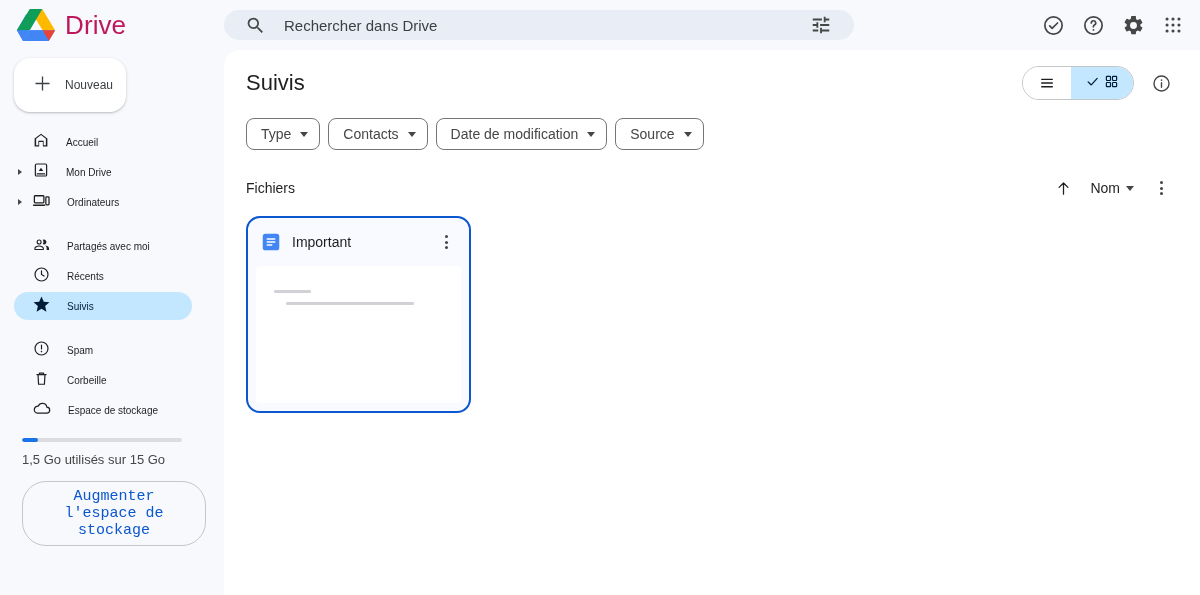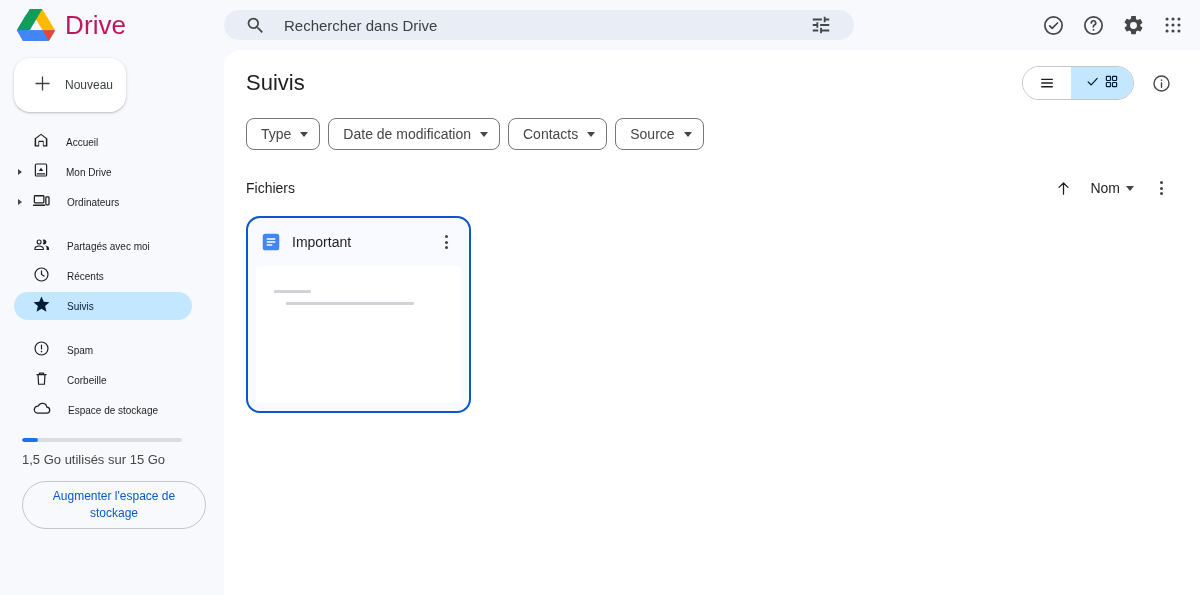--- a/index.html
+++ b/index.html
@@ -71,21 +71,21 @@
   }
   .nav-gap { height: 12px; }
 
   .storage { margin-top: 14px; padding: 0 22px; }
   .storage-bar { width: 160px; height: 4px; background: #dadce0; border-radius: 2px; overflow: hidden; }
   .storage-fill { height: 4px; background: #1a73e8; border-radius: 2px; }
   .storage-text { margin-top: 10px; font-size: 13px; color: #444746; }
   .upgrade-btn {
     margin-top: 14px; width: 184px; min-height: 44px; padding: 6px 12px;
     border: 1px solid #c4c7c5; border-radius: 24px; background: transparent;
-    color: #0b57d0; font-size: 12px; font-family: Liberation Sans, sans-serif;
+    color: #0b57d0; font-size: 15px; font-family: Liberation Mono, monospace;
     line-height: 17px; cursor: pointer;
   }
 
   
   .main {
     position: absolute; top: 50px; left: 224px; width: 976px; height: 545px;
     background: #fff; border-top-left-radius: 16px;
     padding: 0 18px 0 18px; overflow: hidden;
   }
   .main-head { display: flex; align-items: center; height: 66px; padding: 0 4px; }
@@ -369,25 +369,25 @@
         </button>
       </div>
     </div>
 
     <div class="chips">
       <button class="chip">
         <span>Type</span>
         <span class="chip-caret"></span>
       </button>
       <button class="chip">
+        <span>Contacts</span>
+        <span class="chip-caret"></span>
+      </button>
+      <button class="chip">
         <span>Date de modification</span>
-        <span class="chip-caret"></span>
-      </button>
-      <button class="chip">
-        <span>Contacts</span>
         <span class="chip-caret"></span>
       </button>
       <button class="chip">
         <span>Source</span>
         <span class="chip-caret"></span>
       </button>
     </div>
 
     <div class="section-row">
       <div class="section-title">Fichiers</div>

